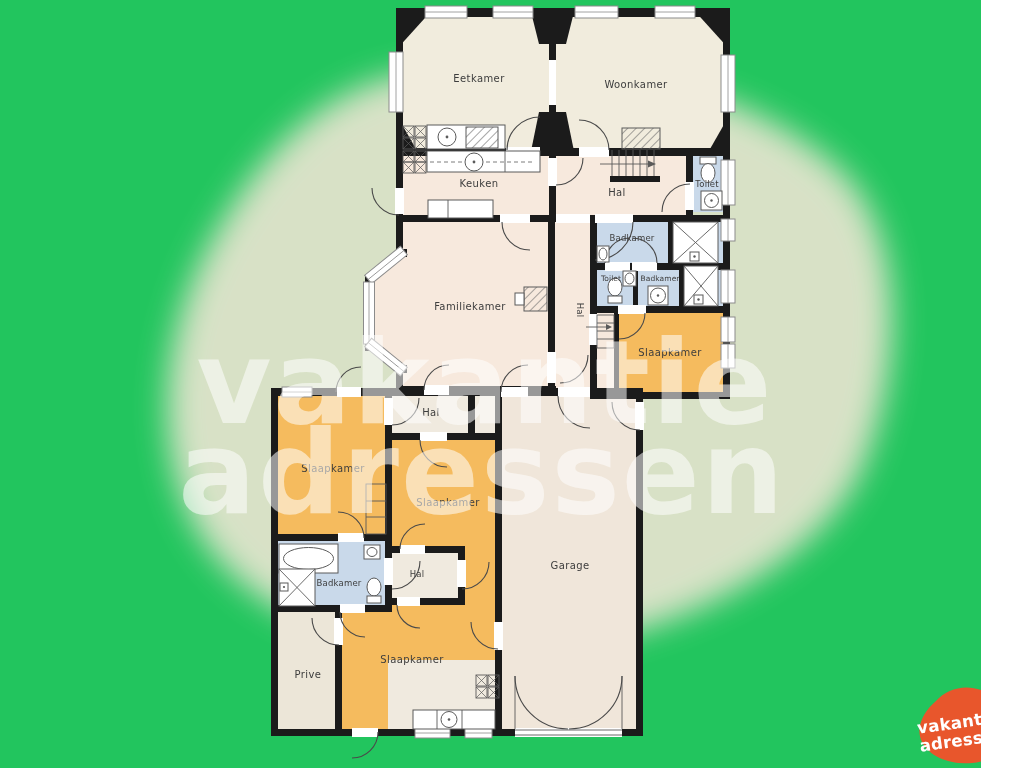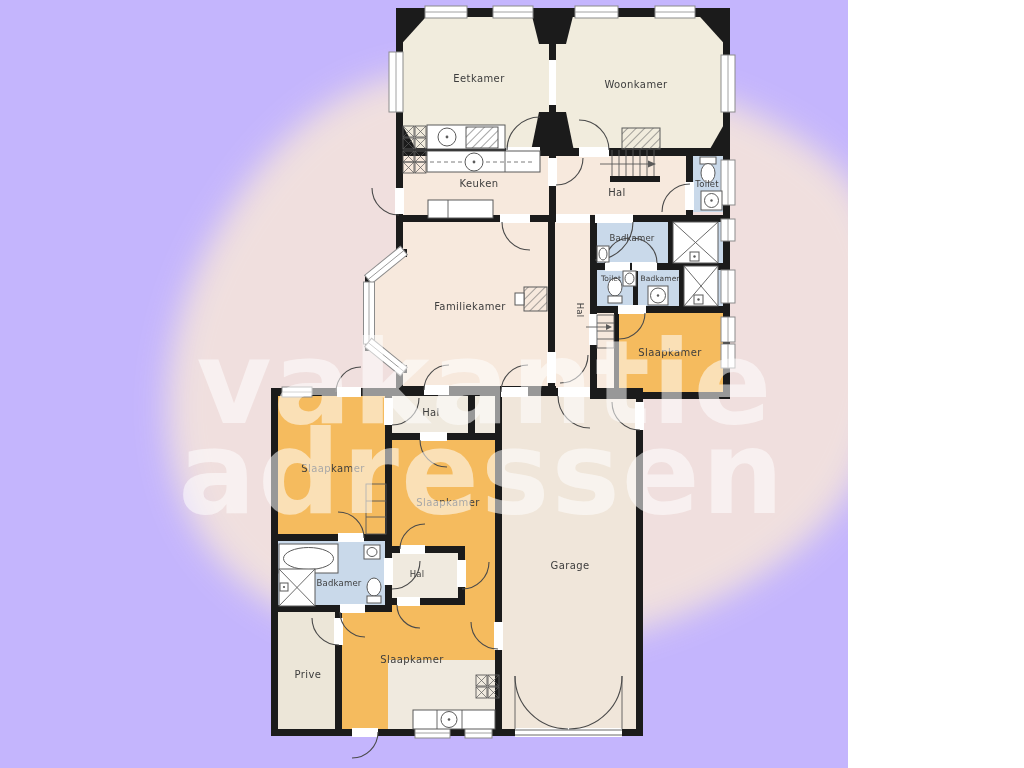--- a/index.html
+++ b/index.html
@@ -1,16 +1,16 @@
 <!DOCTYPE html>
 <html><head>
 <meta charset="utf-8">
 <style>
   html,body{margin:0;padding:0;background:#ffffff;}
-  #stage{position:relative;width:848px;height:768px;background:#c4b5fd;overflow:hidden;
+  #stage{position:relative;width:981px;height:768px;background:#22c55e;overflow:hidden;
          font-family:"DejaVu Sans","Liberation Sans",sans-serif;}
   svg{display:block}
   .lbl{font-family:"DejaVu Sans","Liberation Sans",sans-serif;font-size:10px;letter-spacing:.4px;text-anchor:middle;}
   .lbl-s{font-size:8.5px;letter-spacing:.2px;}
   .lbl-xs{font-size:7.5px;letter-spacing:.1px;}
   .win rect{fill:#ffffff;stroke:#8b8b8b;stroke-width:1;}
   .win line{stroke:#8b8b8b;stroke-width:.8;}
   .gap{fill:#ffffff;}
   .arc{fill:none;stroke:#4a4a4a;stroke-width:1.1;}
   .fix{fill:#ffffff;stroke:#5a5a5a;stroke-width:1;}

